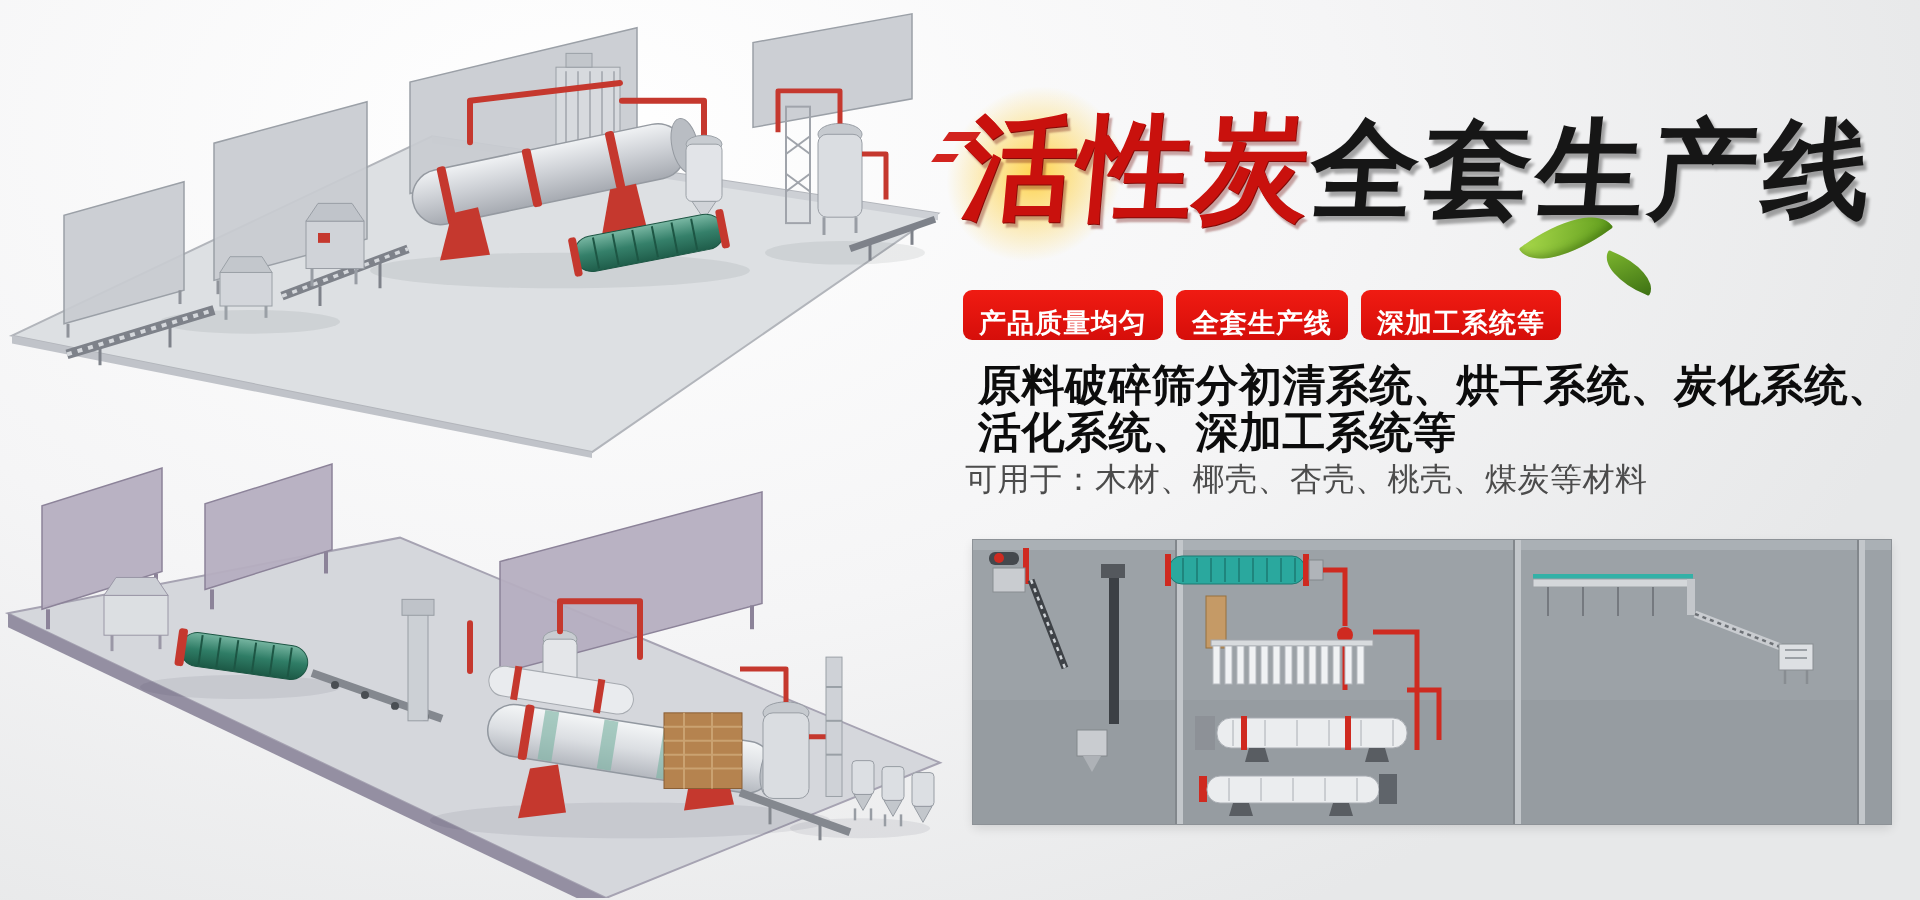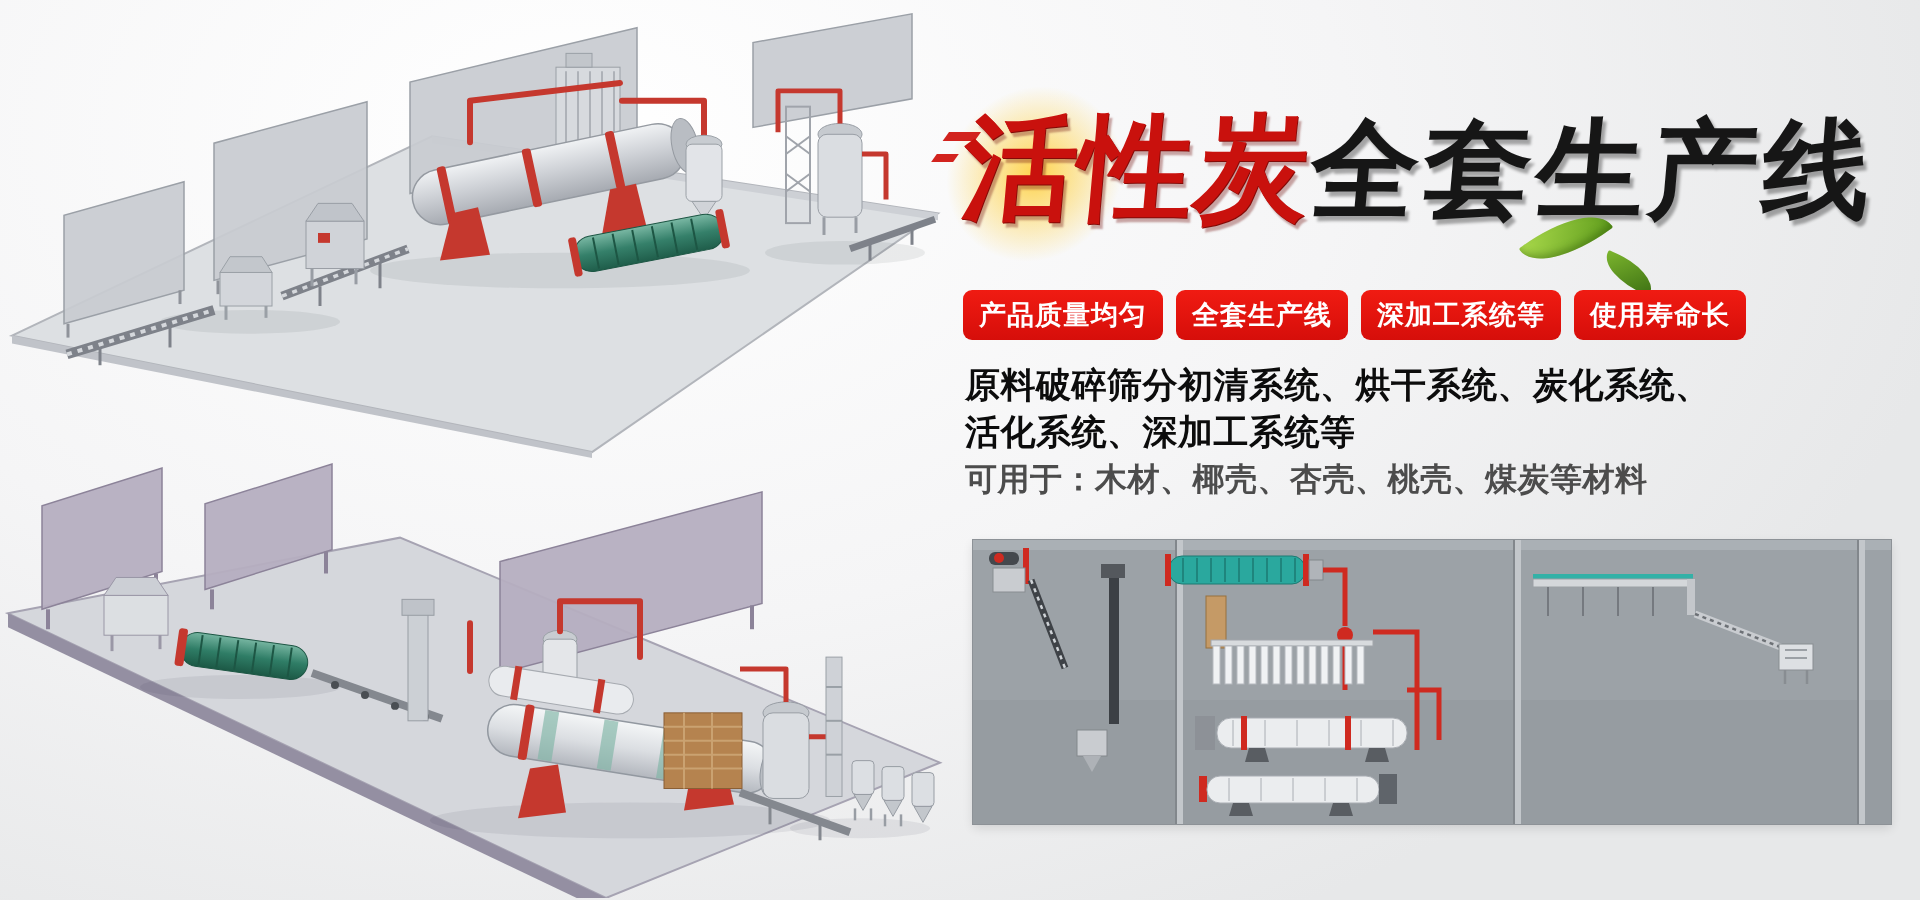--- a/index.html
+++ b/index.html
@@ -40,29 +40,29 @@
   .leaf-small { left:646px; top:168px; width:58px; height:26px; border-radius:2px 100% 2px 100%;
                 transform:rotate(22deg); background:linear-gradient(135deg,#7cb52e,#3d7113); }
   .speed-dash { position:absolute; background:#d2231e; transform:skewX(-32deg); z-index:1; }
   .dash-1 { left:-20px; top:40px;  width:32px; height:9px; }
   .dash-2 { left:-30px; top:62px;  width:22px; height:8px; }
 
   .badges { position:absolute; left:8px; top:290px; display:flex; gap:13px; }
   .badge {
     background:linear-gradient(#f01b12,#d60e0a); color:#ffffff;
     font-size:27px; font-weight:bold; line-height:50px; height:50px;
-    padding:0 16px; border-radius:9px; letter-spacing:1px; white-space:nowrap;
+    padding:8px 16px; border-radius:9px; letter-spacing:1px; white-space:nowrap;
   }
 
   .desc {
-    position:absolute; left:10px; top:362px; font-size:35px; font-weight:bold;
+    position:absolute; left:23px; top:362px; font-size:43px; font-weight:bold;
     color:#0c0c0c; line-height:47px; letter-spacing:0.5px; white-space:nowrap;font-family:Liberation Serif, serif;
   }
   .materials {
-    position:absolute; left:10px; top:458px; font-size:32px; font-weight:700;
+    position:absolute; left:10px; top:458px; font-size:32px; font-weight:400;
     color:#4c4c4c; letter-spacing:0.5px; white-space:nowrap;
   }
 
   .panorama {
     position:absolute; left:18px; top:540px; width:918px; height:284px;
     box-shadow:0 0 0 1px #8d9297, 0 4px 10px rgba(0,0,0,0.12);
   }
   .panorama svg { width:100%; height:100%; display:block; }
 </style>
 </head>
@@ -346,21 +346,20 @@
       <div class="speed-dash dash-2"></div>
       <span class="title-red">活性炭</span><span class="title-black">全套生产线</span>
       <div class="leaf leaf-main"></div>
       <div class="leaf leaf-small"></div>
     </div>
 
     <div class="badges">
       <div class="badge">产品质量均匀</div>
       <div class="badge">全套生产线</div>
       <div class="badge">深加工系统等</div>
-      <div class="badge">使用寿命长</div>
     </div>
 
     <div class="desc">
       <div>原料破碎筛分初清系统、烘干系统、炭化系统、</div>
       <div>活化系统、深加工系统等</div>
     </div>
 
     <div class="materials">可用于：木材、椰壳、杏壳、桃壳、煤炭等材料</div>
 
     <div class="panorama">

